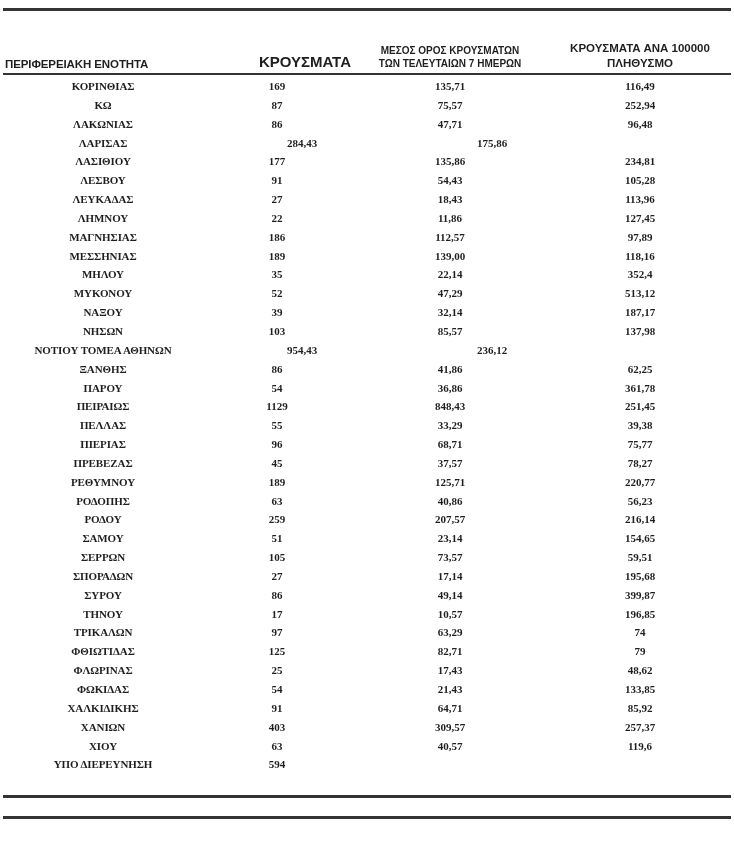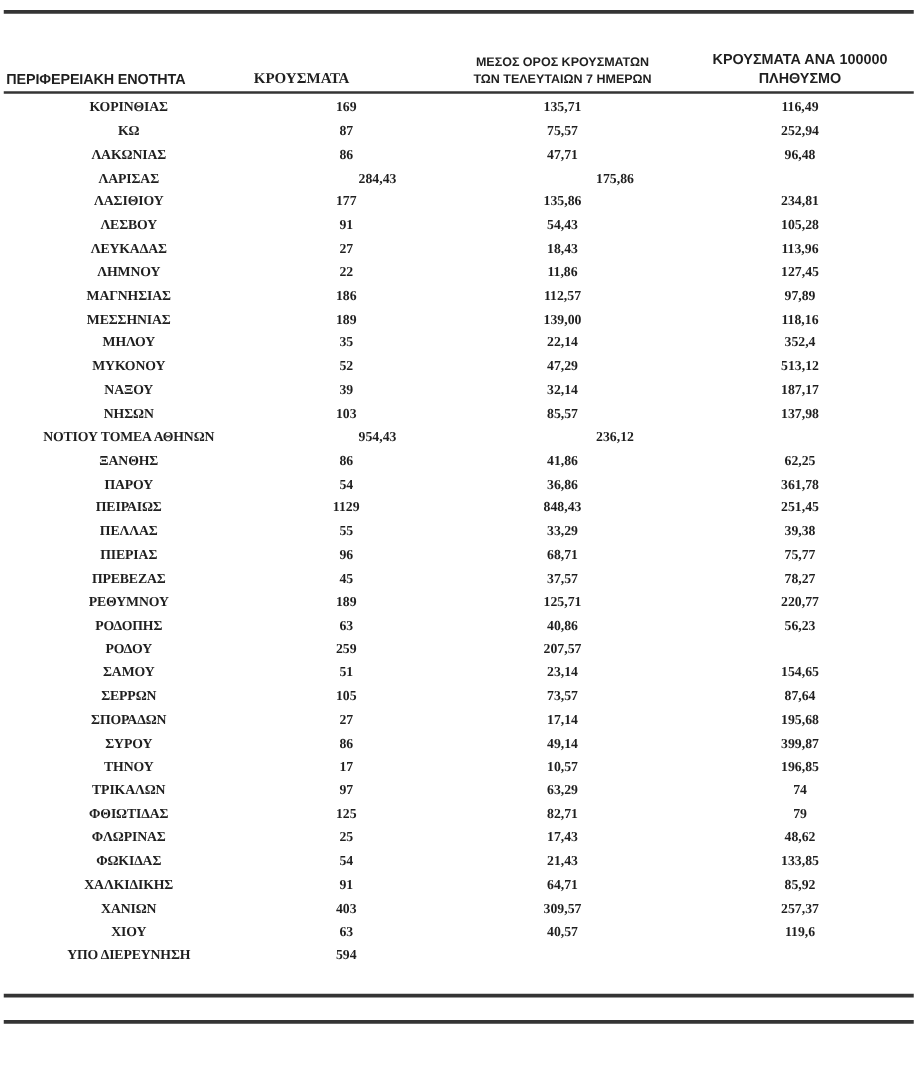--- a/index.html
+++ b/index.html
@@ -52,23 +52,22 @@
   .hc { box-sizing: border-box; }
   .hc1 {
     width: 200px;
     font-size: 11.5px;
     text-align: left;
     padding-left: 2px;
     letter-spacing: -0.1px;
   }
   .hc2 {
     width: 148px;
-    font-size: 12px;
-    text-align: left;
-    font-family: Liberation Serif, serif;
+    font-size: 15px;
+    text-align: right;
   }
   .hc3 {
     width: 198px;
     font-size: 10px;
     line-height: 13px;
     text-align: center;
   }
   .hc4 {
     width: 182px;
     font-size: 11.5px;
@@ -247,32 +246,33 @@
       <div class="trow">
         <div class="c1">ΡΟΔΟΠΗΣ</div>
         <div class="c2">63</div>
         <div class="c3">40,86</div>
         <div class="c4">56,23</div>
       </div>
       <div class="trow">
         <div class="c1">ΡΟΔΟΥ</div>
         <div class="c2">259</div>
         <div class="c3">207,57</div>
+        <div class="c4">216,14</div>
       </div>
       <div class="trow">
         <div class="c1">ΣΑΜΟΥ</div>
         <div class="c2">51</div>
         <div class="c3">23,14</div>
         <div class="c4">154,65</div>
       </div>
       <div class="trow">
         <div class="c1">ΣΕΡΡΩΝ</div>
         <div class="c2">105</div>
         <div class="c3">73,57</div>
-        <div class="c4">87,64</div>
+        <div class="c4">59,51</div>
       </div>
       <div class="trow">
         <div class="c1">ΣΠΟΡΑΔΩΝ</div>
         <div class="c2">27</div>
         <div class="c3">17,14</div>
         <div class="c4">195,68</div>
       </div>
       <div class="trow">
         <div class="c1">ΣΥΡΟΥ</div>
         <div class="c2">86</div>

